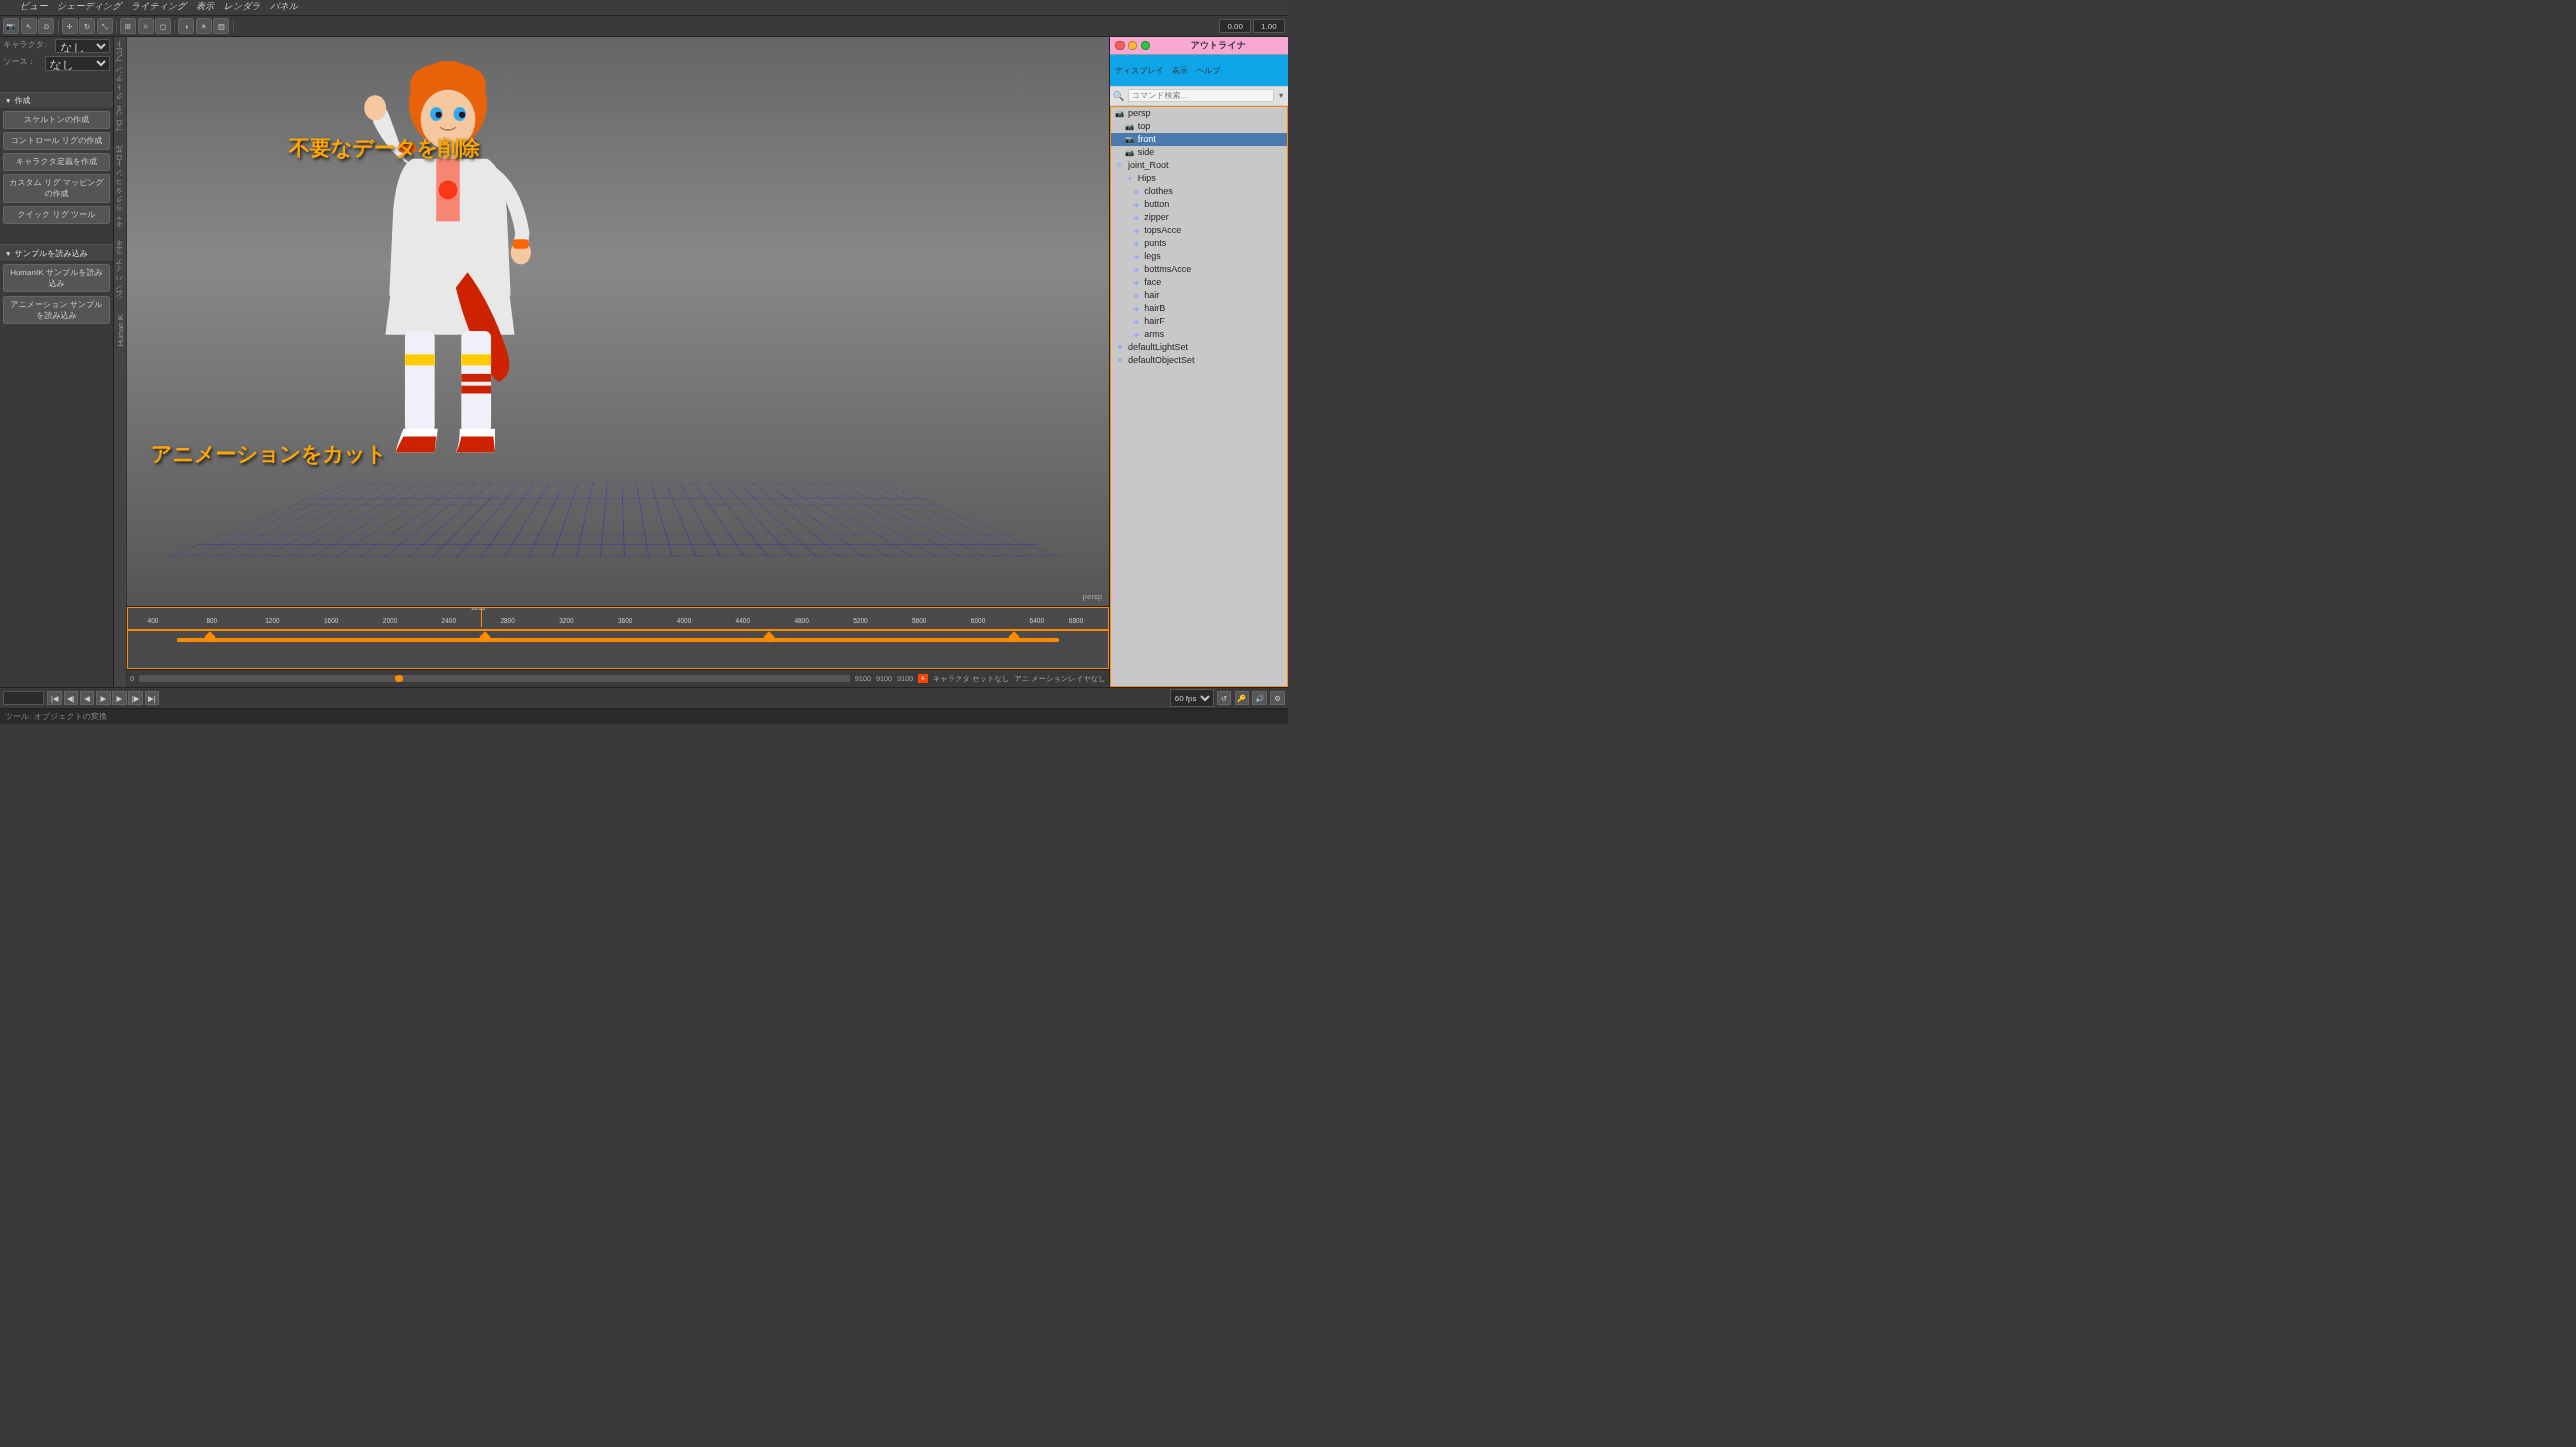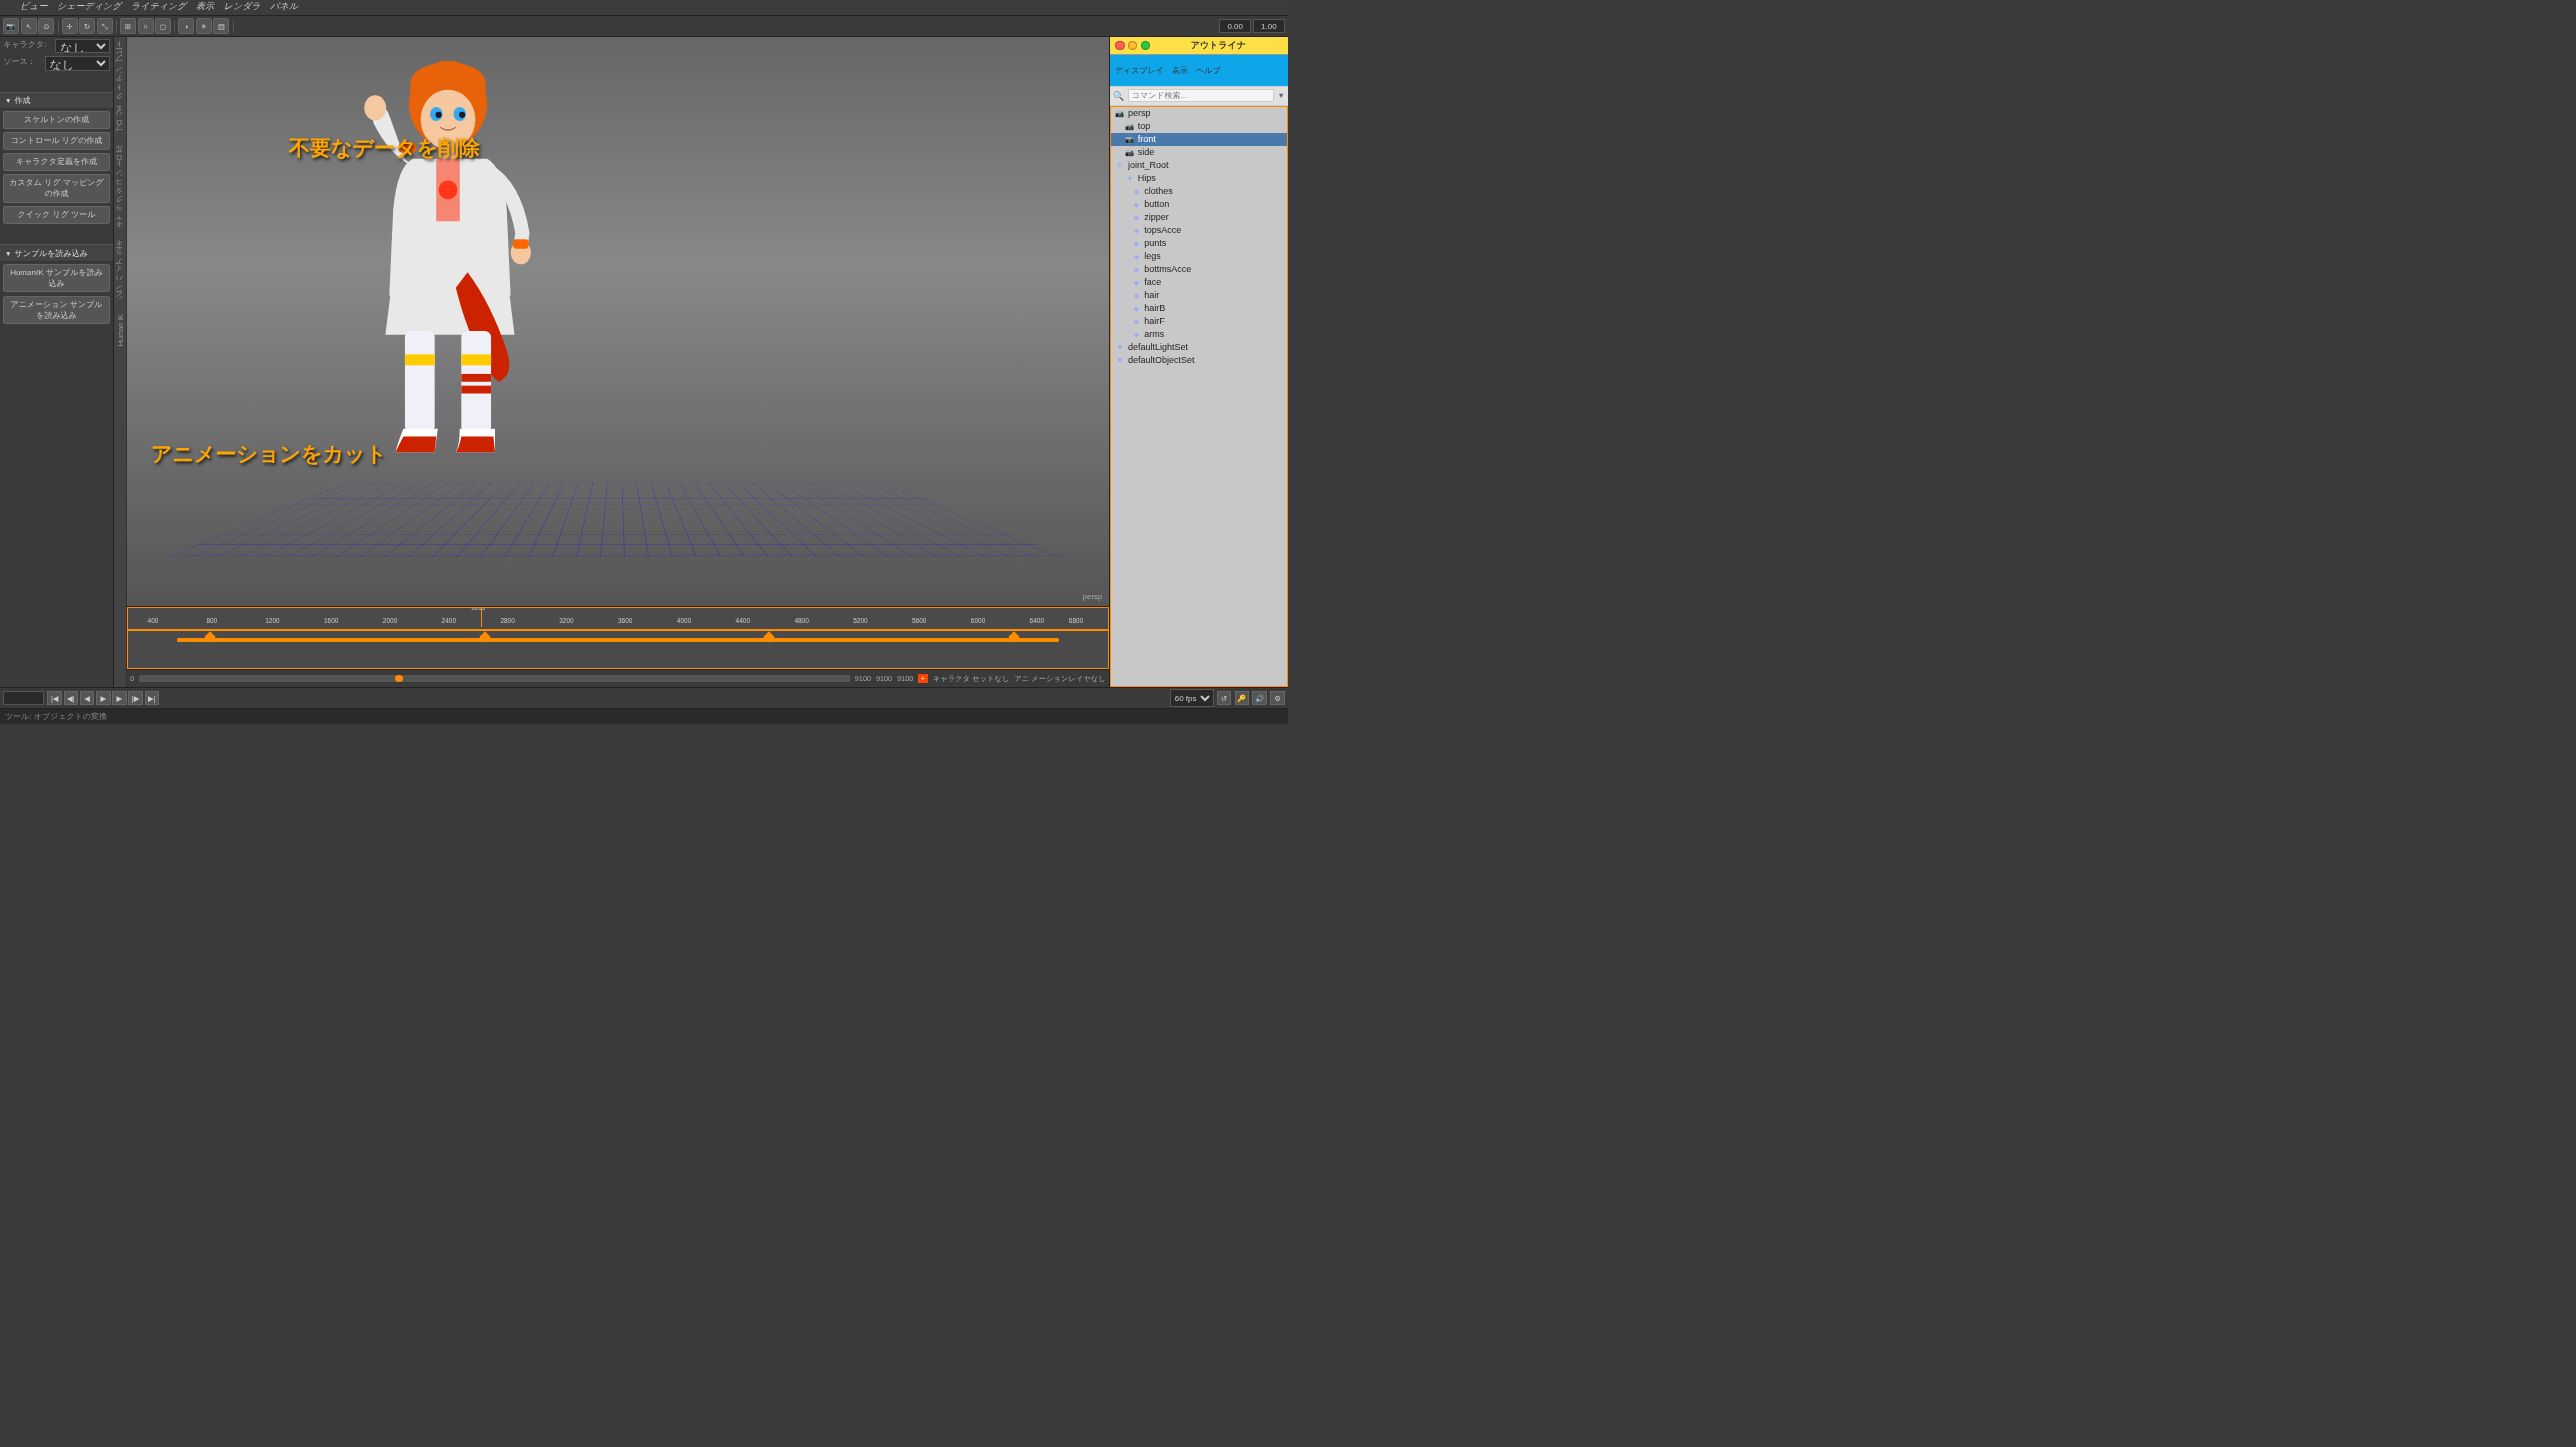--- a/index.html
+++ b/index.html
@@ -231,21 +231,21 @@
       flex-direction: column;
       flex-shrink: 0;
     }
     .outliner-window {
       flex: 1;
       display: flex;
       flex-direction: column;
       background: #3a3a3a;
     }
     .outliner-titlebar {
-      background: #fde047;
+      background: #f9a8d4;
       height: 18px;
       display: flex;
       align-items: center;
       padding: 0 4.9px;
       gap: 3.2px;
       border-bottom: 0.8px solid #999;
     }
     .win-btn {
       width: 9.7px; height: 9.7px;
       border-radius: 50%;

